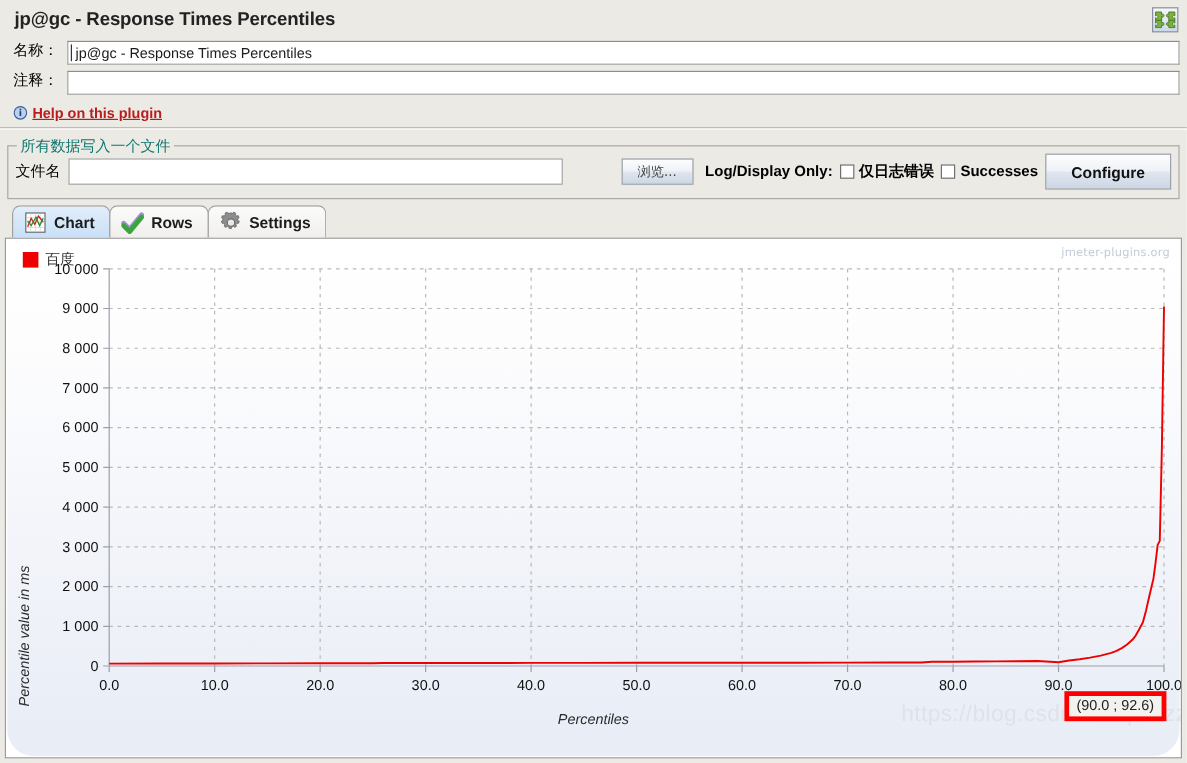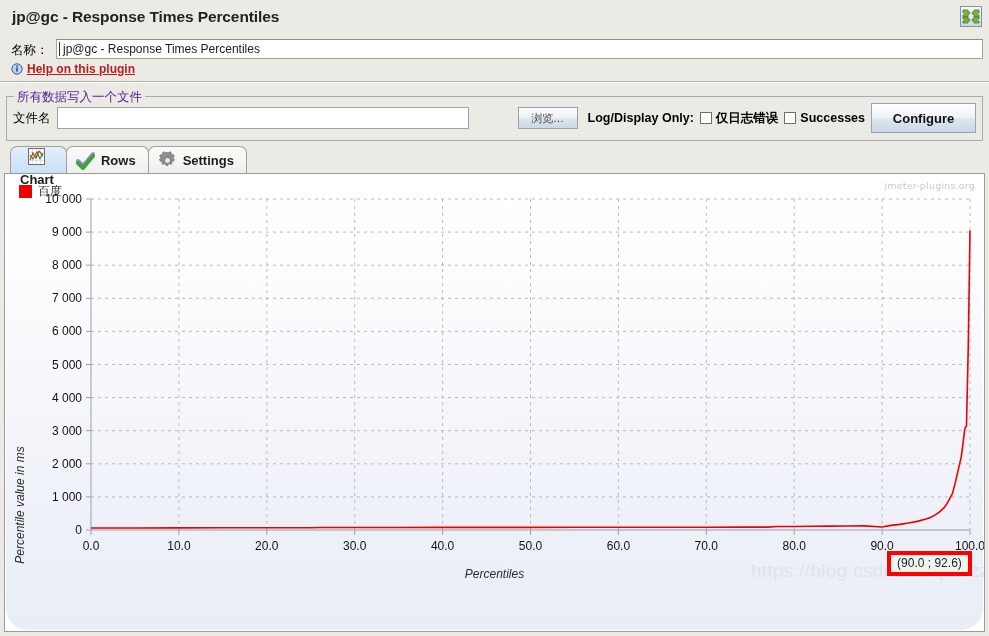--- a/index.html
+++ b/index.html
@@ -50,21 +50,21 @@
   .plugin-icon svg { display:block; }
 
   
   .form-area {
     background: #eceae4;
     padding: 0 6px;
     box-sizing: border-box;
   }
   .field-row {
     display: flex;
-    align-items: flex-end;
+    align-items: flex-start;
     height: 25px;
   }
   .field-label {
     width: 50px;
     font-size: 12.5px;
     color: #000;
     flex: none;
     padding-left: 5px;
     box-sizing: border-box;
     font-family: "DejaVu Sans", "Liberation Sans", sans-serif;
@@ -129,21 +129,21 @@
     padding: 6px 6px 7px 6px;
     box-sizing: border-box;
     margin-top: 7px;
   }
   .filegroup-title {
     position: absolute;
     top: -8px; left: 7px;
     background: #eceae4;
     padding: 0 3px;
     font-size: 12.5px;
-    color: #4c1d95;
+    color: #0f766e;
     font-family: "DejaVu Sans", "Liberation Sans", sans-serif;
   }
   .filerow {
     display: flex;
     align-items: center;
     gap: 6px;
   }
   .filename-label {
     font-size: 12.5px;
     font-family: "DejaVu Sans", "Liberation Sans", sans-serif;
@@ -235,21 +235,20 @@
     font-size: 13px;
     font-weight: bold;
     color: #1c1c1c;
     margin-right: -1px;
     box-sizing: border-box;
     position: relative;
   }
   .tab.active {
     background: linear-gradient(180deg,#e2eefb 0%,#c9e0f7 100%);
     z-index: 2;
-    flex-direction: column;
   }
   .tab-ico { width: 19px; height: 19px; display:block; flex:none; }
 
   
   .chart-panel {
     flex: 1;
     margin: 0 4px 4px 4px;
     border: 1px solid #9b9b9b;
     background: #ffffff;
     position: relative;
@@ -355,20 +354,26 @@
       </svg>
     </div>
   </div>
 
   <div class="form-area">
     <div class="field-row">
       <div class="field-label">名称：</div>
       <div class="field-input">
         <span class="caret"></span>
         <span class="txt">jp@gc - Response Times Percentiles</span>
+      </div>
+    </div>
+    <div class="field-row">
+      <div class="field-label">注释：</div>
+      <div class="field-input">
+        <span class="txt"></span>
       </div>
     </div>
     <div class="help-row">
       <svg class="info-icon" viewBox="0 0 12 12">
         <circle cx="6" cy="6" r="5.2" fill="#bcd0ea" stroke="#3a5f9e" stroke-width="1"></circle>
         <rect x="5.3" y="4.6" width="1.4" height="4" fill="#1b3f7a"></rect>
         <rect x="5.3" y="2.6" width="1.4" height="1.4" fill="#1b3f7a"></rect>
       </svg>
       <a class="help-link" href="#">Help on this plugin</a>
     </div>

